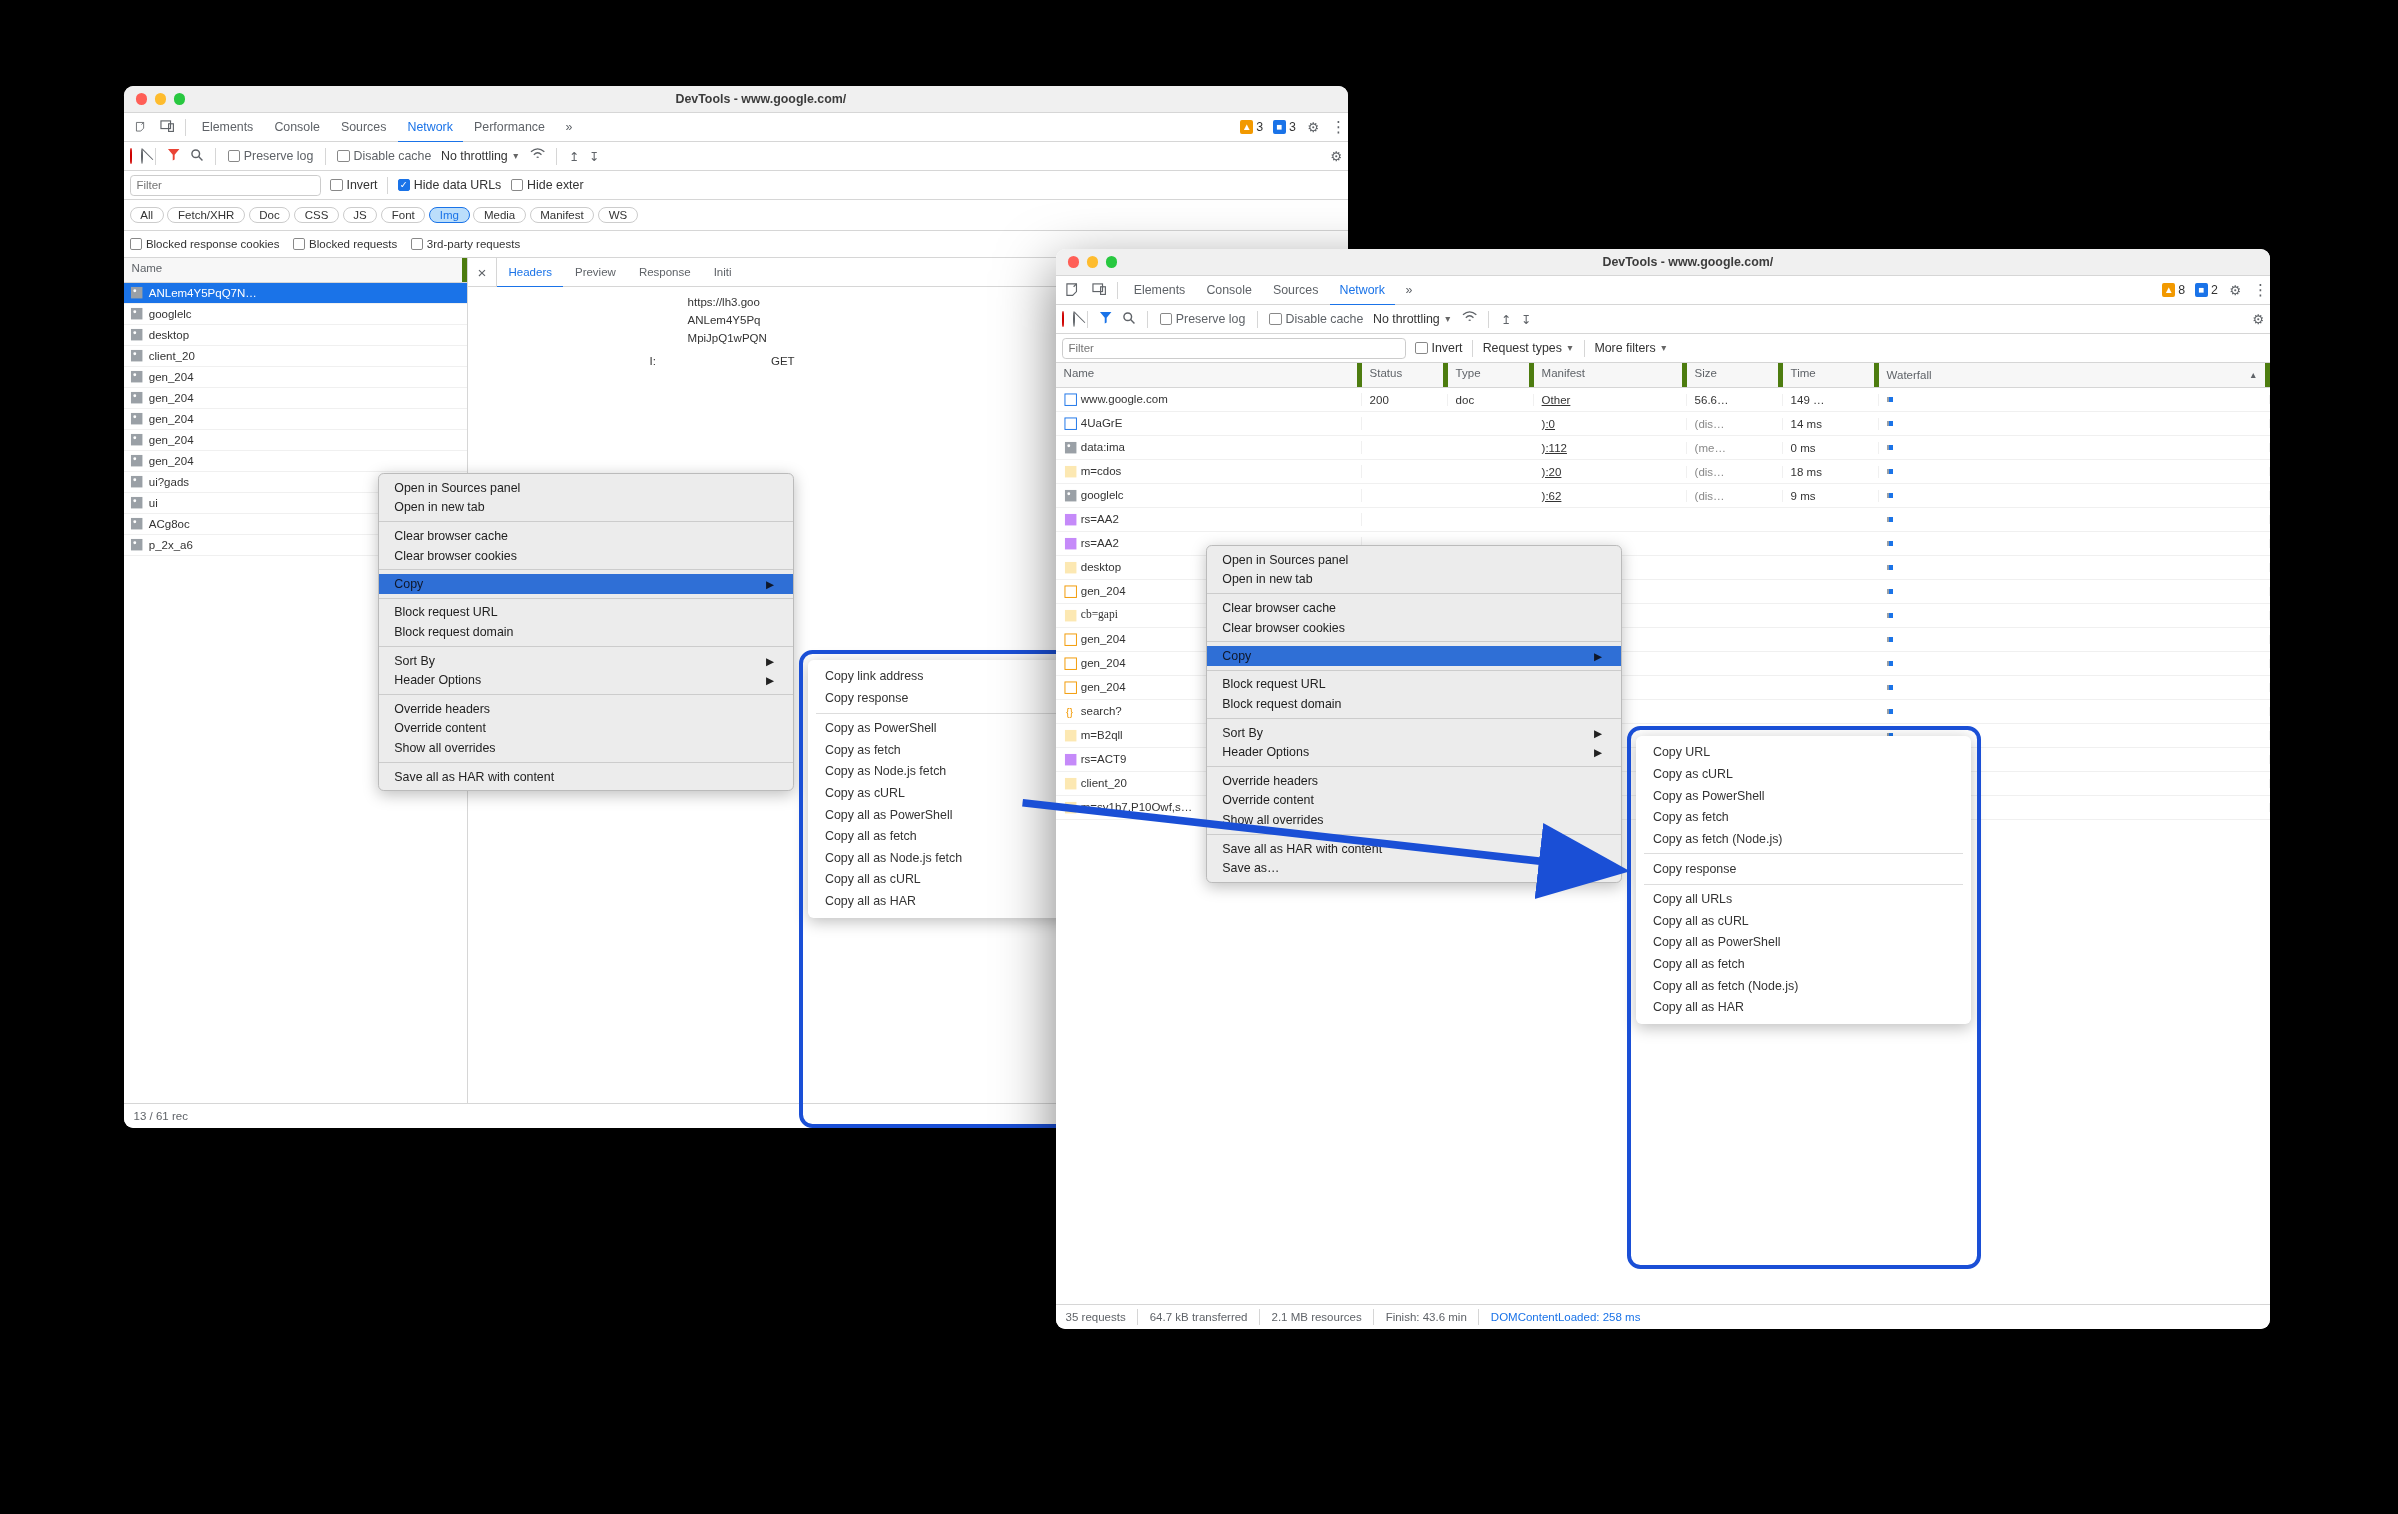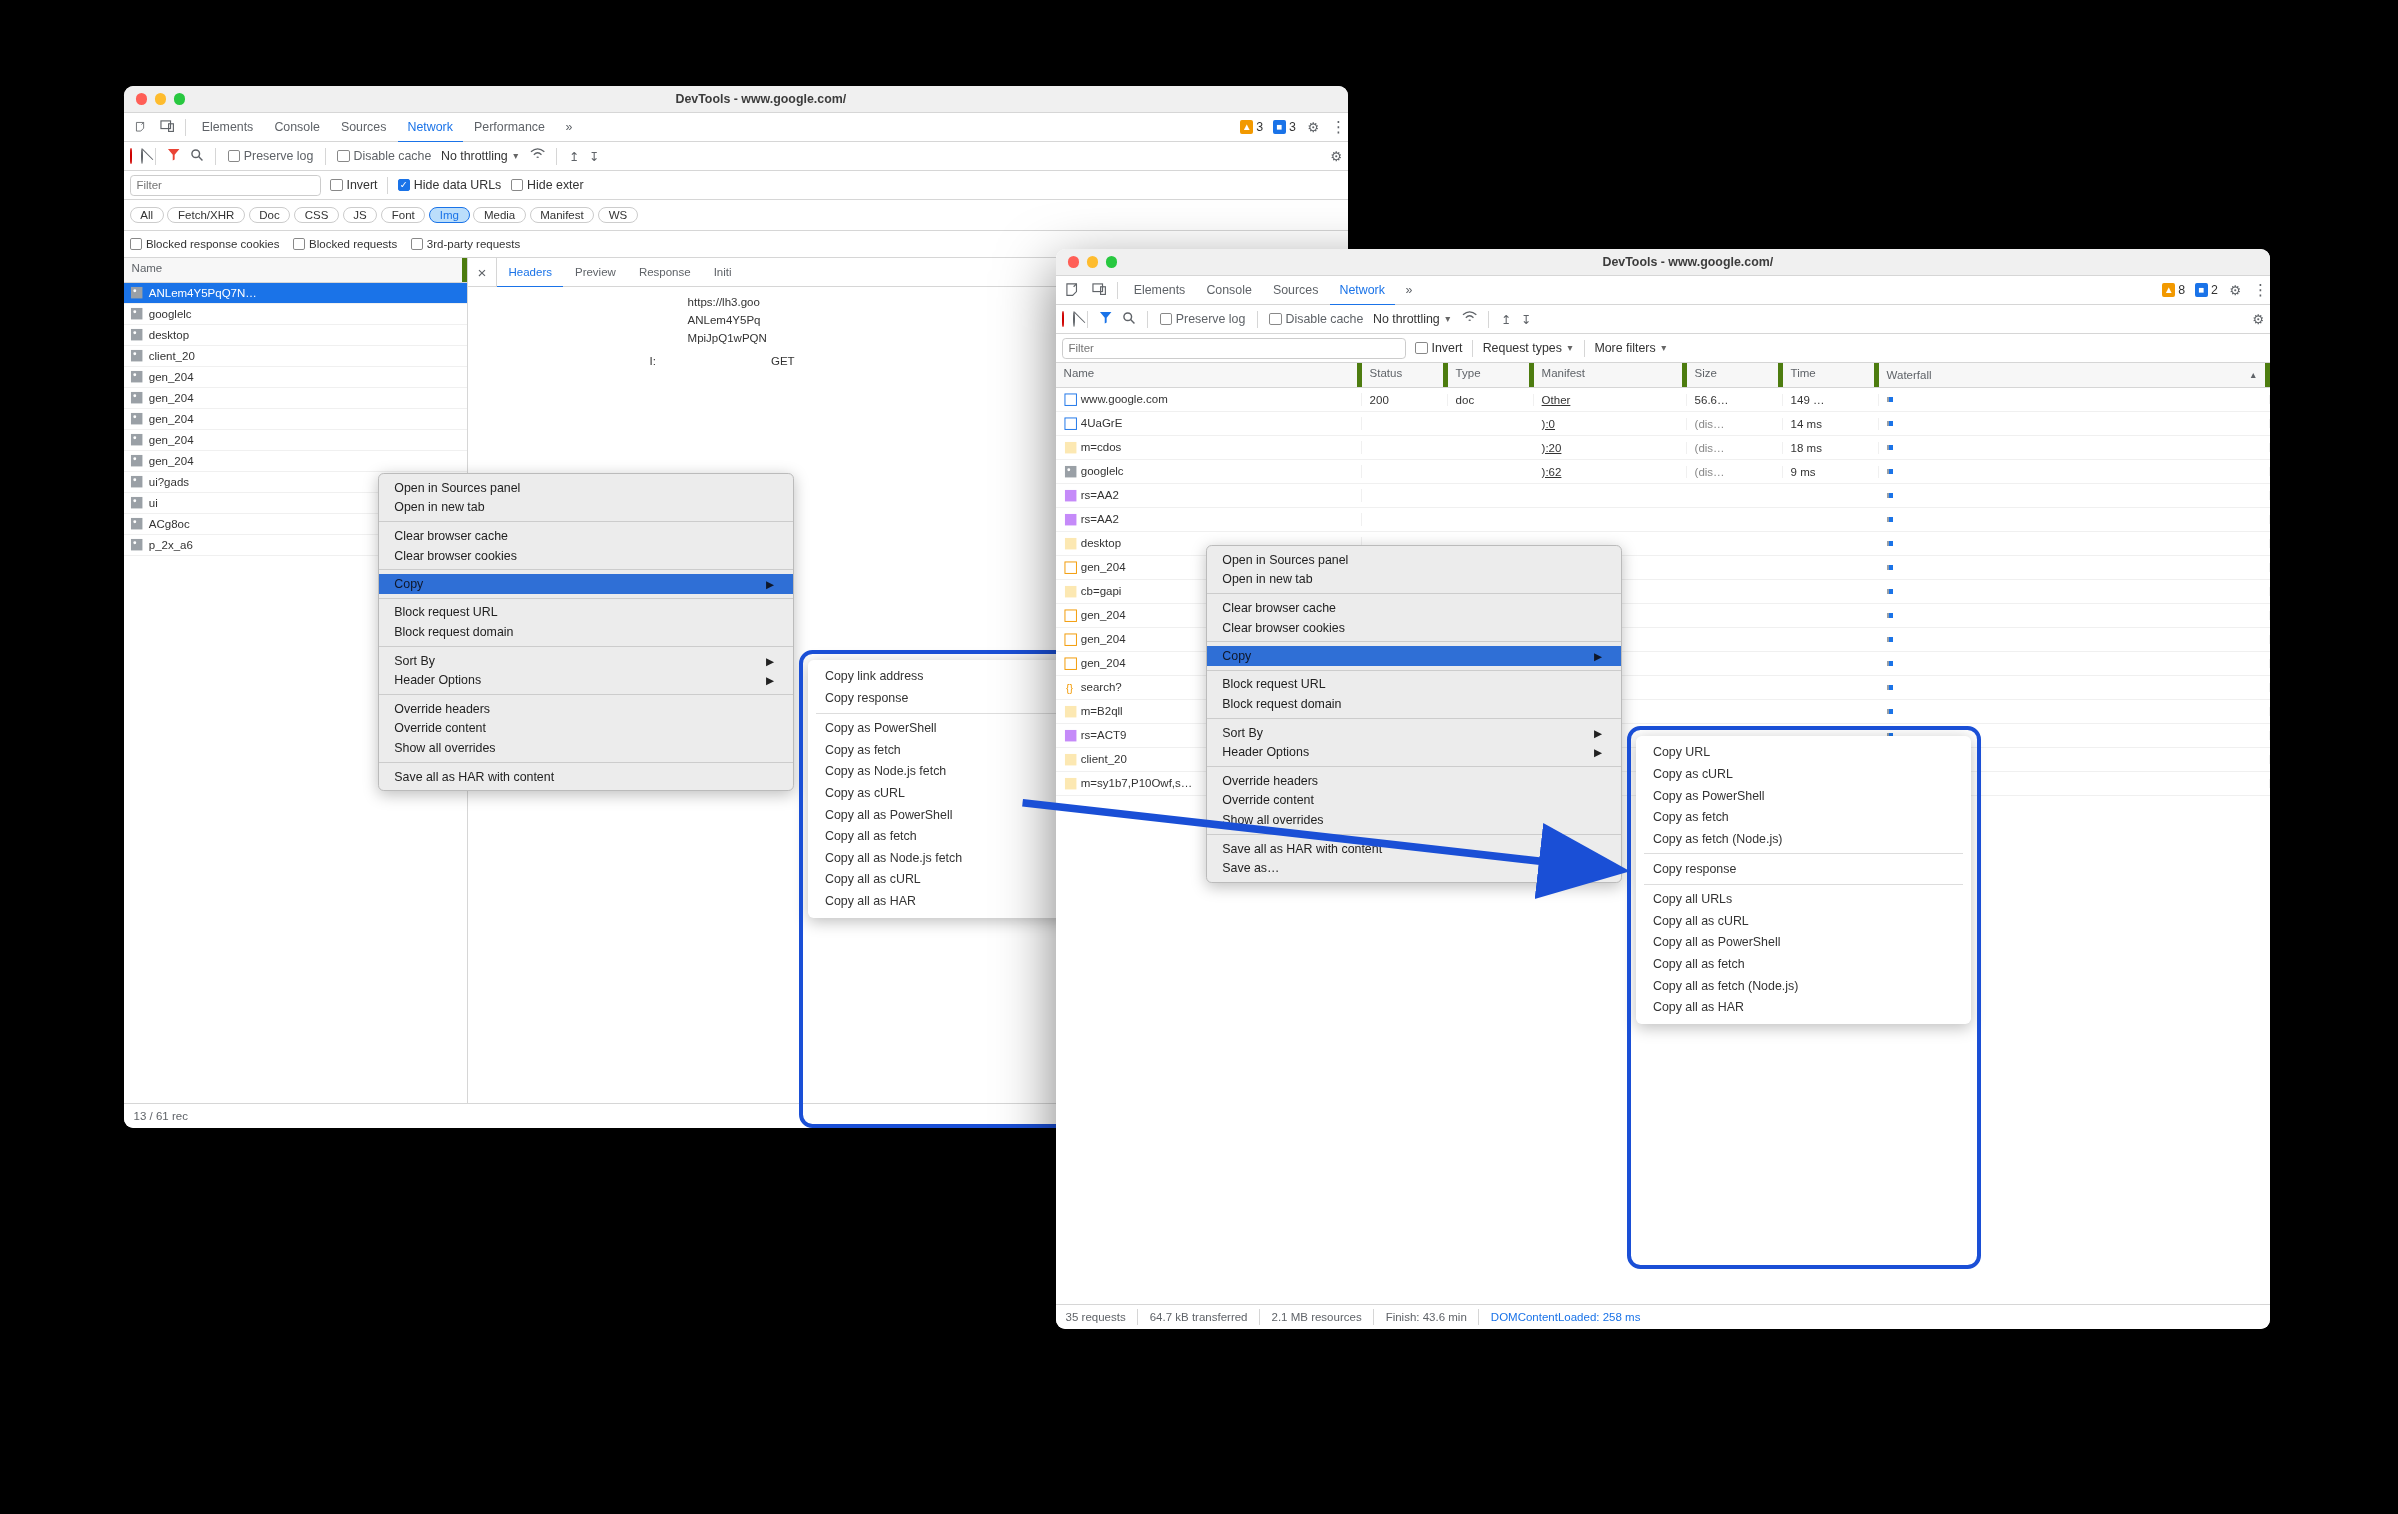--- a/index.html
+++ b/index.html
@@ -578,20 +578,37 @@
         <div class="cell">14 ms</div>
         <div class="cell">
           <div class="wf-bar">
             <span class="wf-seg" style="left:0;width:2.9px;background:#9aa0a6;"></span>
             <span class="wf-seg" style="left:2.9px;width:3.8px;background:#1a73e8;"></span>
           </div>
         </div>
       </div>
       <div class="grid-row" style="grid-template-columns: 306px 86px 86px 153px 96px 96px 1fr;">
         <div class="cell"><span class="req-icon" style="display:inline-block;vertical-align:middle;margin-right:3.8px;"><svg width="13.4" height="13.4" viewBox="0 0 14 14">
+              <rect x="1" y="1" width="12" height="12" fill="#9aa0a6"></rect>
+              <circle cx="5" cy="5" r="1.5" fill="#fff"></circle>
+            </svg></span>data:ima</div>
+        <div class="cell"></div>
+        <div class="cell"></div>
+        <div class="cell initiator">):112</div>
+        <div class="cell size-disk">(me…</div>
+        <div class="cell">0 ms</div>
+        <div class="cell">
+          <div class="wf-bar">
+            <span class="wf-seg" style="left:0;width:2.9px;background:#9aa0a6;"></span>
+            <span class="wf-seg" style="left:2.9px;width:3.8px;background:#1a73e8;"></span>
+          </div>
+        </div>
+      </div>
+      <div class="grid-row" style="grid-template-columns: 306px 86px 86px 153px 96px 96px 1fr;">
+        <div class="cell"><span class="req-icon" style="display:inline-block;vertical-align:middle;margin-right:3.8px;"><svg width="13.4" height="13.4" viewBox="0 0 14 14">
               <rect x="1" y="1" width="12" height="12" fill="#fce8b2"></rect>
             </svg></span>m=cdos</div>
         <div class="cell"></div>
         <div class="cell"></div>
         <div class="cell initiator">):20</div>
         <div class="cell size-disk">(dis…</div>
         <div class="cell">18 ms</div>
         <div class="cell">
           <div class="wf-bar">
             <span class="wf-seg" style="left:0;width:2.9px;background:#9aa0a6;"></span>
@@ -673,21 +690,21 @@
         <div class="cell initiator"></div>
         <div class="cell "></div>
         <div class="cell"></div>
         <div class="cell">
           <div class="wf-bar">
             <span class="wf-seg" style="left:0;width:2.9px;background:#9aa0a6;"></span>
             <span class="wf-seg" style="left:2.9px;width:3.8px;background:#1a73e8;"></span>
           </div>
         </div>
       </div>
-      <div class="grid-row" style="grid-template-columns: 306px 86px 86px 153px 96px 96px 1fr;">
+      <div class="grid-row" style="grid-template-columns: 306px 86px 86px 153px 96px 96px 1fr; font-family: Liberation Serif, serif;">
         <div class="cell"><span class="req-icon" style="display:inline-block;vertical-align:middle;margin-right:3.8px;"><svg width="13.4" height="13.4" viewBox="0 0 14 14">
               <rect x="1" y="1" width="12" height="12" fill="#fce8b2"></rect>
             </svg></span>cb=gapi</div>
         <div class="cell"></div>
         <div class="cell"></div>
         <div class="cell initiator"></div>
         <div class="cell "></div>
         <div class="cell"></div>
         <div class="cell">
           <div class="wf-bar">

